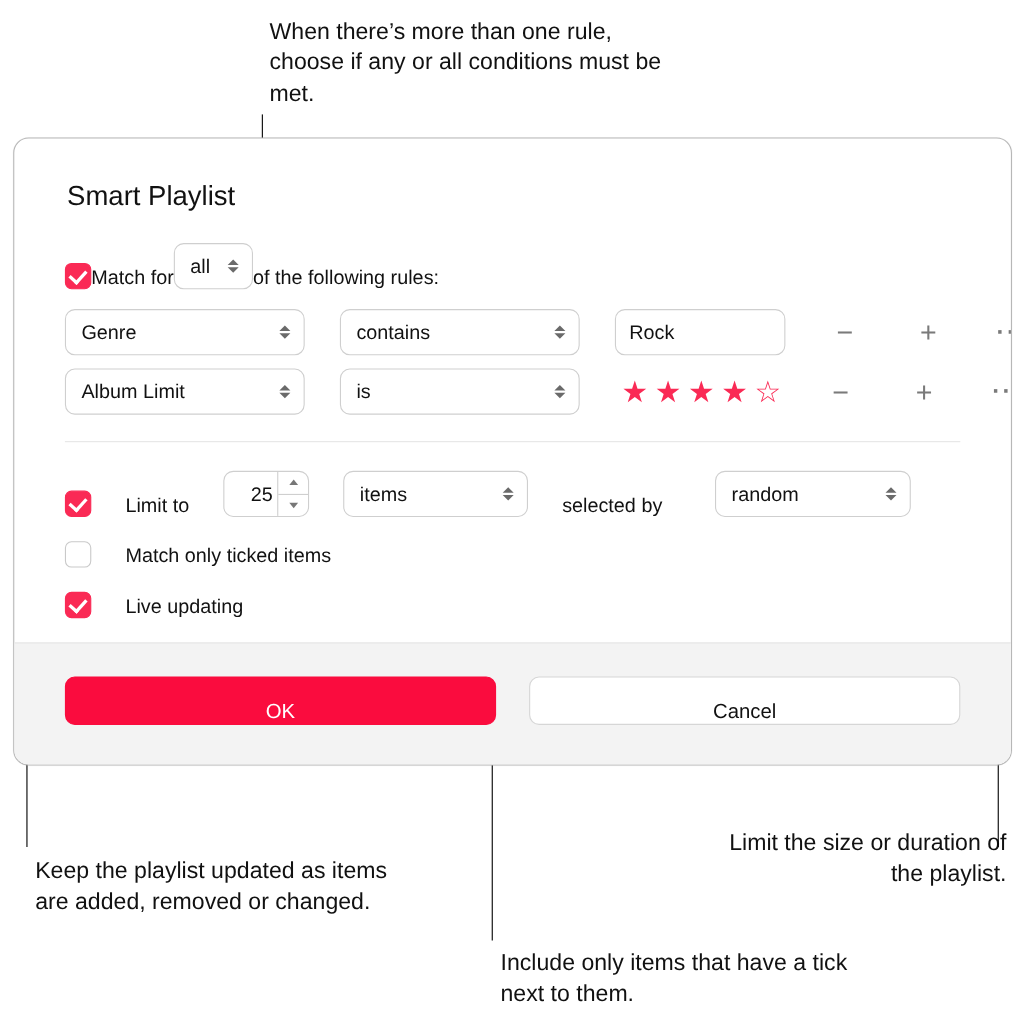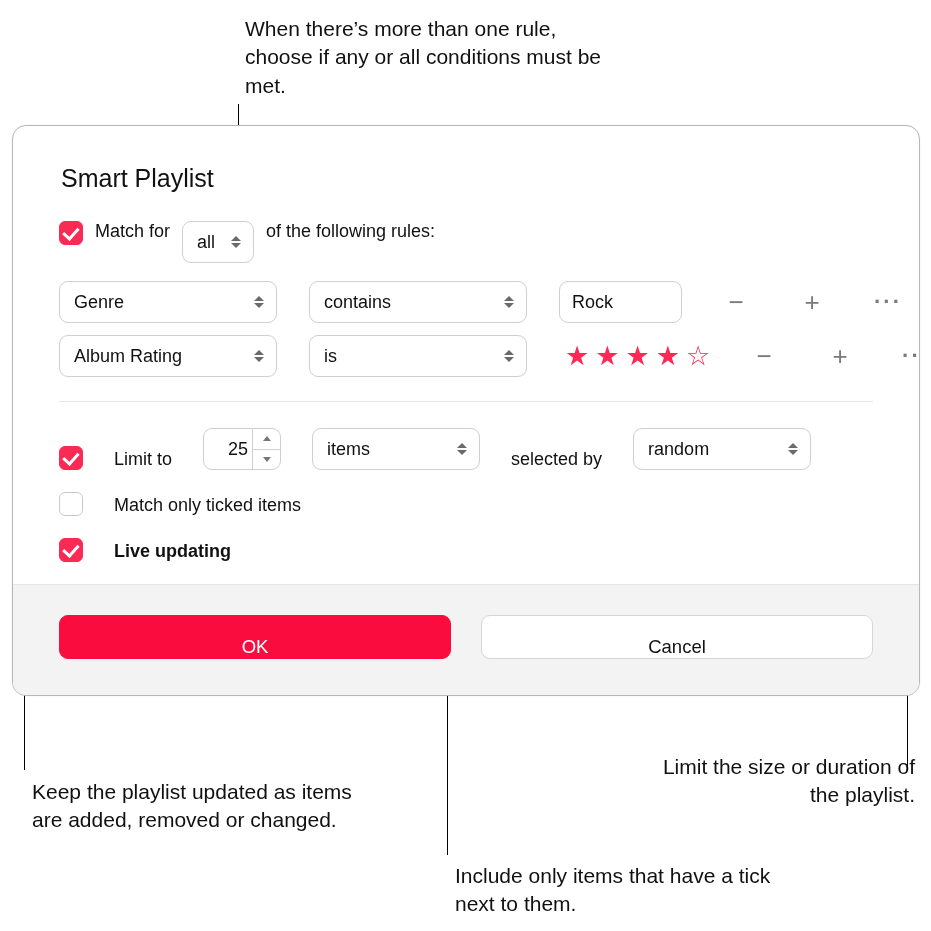--- a/index.html
+++ b/index.html
@@ -36,21 +36,21 @@
     box-shadow: 0 0 0 0.5px rgba(0,0,0,0.04);
   }
   .dialog-body {
     padding: 38px 46px 16px 46px;
   }
   .dialog-title {
     font-weight: 400;
     font-size: 25px;
     margin: 0 0 28px 2px;
   }
-  .row { display:flex; align-items:flex-start; gap:12px; }
+  .row { display:flex; align-items:flex-end; }
   .match-row { margin-bottom:18px; }
 
   .checkbox {
     width: 24px; height: 24px;
     border-radius: 6px;
     border: 1px solid #c9c9c9;
     display: inline-flex; align-items:center; justify-content:center;
     flex: none;
     cursor: pointer;
     background: #fff;
@@ -195,37 +195,37 @@
 
     <div class="rule-row">
       <div class="select">
         <span>Genre</span>
         <span class="chev"></span>
       </div>
       <div class="select">
         <span>contains</span>
         <span class="chev"></span>
       </div>
-      <div class="textfield" style="width:123px;text-align:center;">
+      <div class="textfield" style="width:155px;text-align:center;">
         <span>Rock</span>
       </div>
       <button class="icon-btn">
         <span>−</span>
       </button>
       <button class="icon-btn">
         <span>+</span>
       </button>
       <button class="icon-btn more">
         <span>···</span>
       </button>
     </div>
 
     <div class="rule-row">
       <div class="select">
-        <span>Album Rating</span>
+        <span>Album Limit</span>
         <span class="chev"></span>
       </div>
       <div class="select">
         <span>is</span>
         <span class="chev"></span>
       </div>
       <div class="stars">
         <span>★</span>
         <span>★</span>
         <span>★</span>
@@ -253,32 +253,32 @@
         <div class="stepper">
           <div class="up"></div>
           <div class="down"></div>
         </div>
       </div>
       <div class="select" style="width:168px;">
         <span>items</span>
         <span class="chev"></span>
       </div>
       <span>selected by</span>
-      <div class="select" style="width:178px;">
+      <div class="select" style="width:178px;margin-left:17px;">
         <span>random</span>
         <span class="chev"></span>
       </div>
     </div>
 
     <div class="lower-row">
       <div class="checkbox"></div>
       <span>Match only ticked items</span>
     </div>
 
-    <div class="lower-row" style="margin-bottom:6px;font-weight:bold;">
+    <div class="lower-row" style="margin-bottom:6px;">
       <div class="checkbox checked"></div>
       <span>Live updating</span>
     </div>
   </div>
 
   <div class="footer">
     <div class="btn primary">
       <span>OK</span>
     </div>
     <div class="btn">

